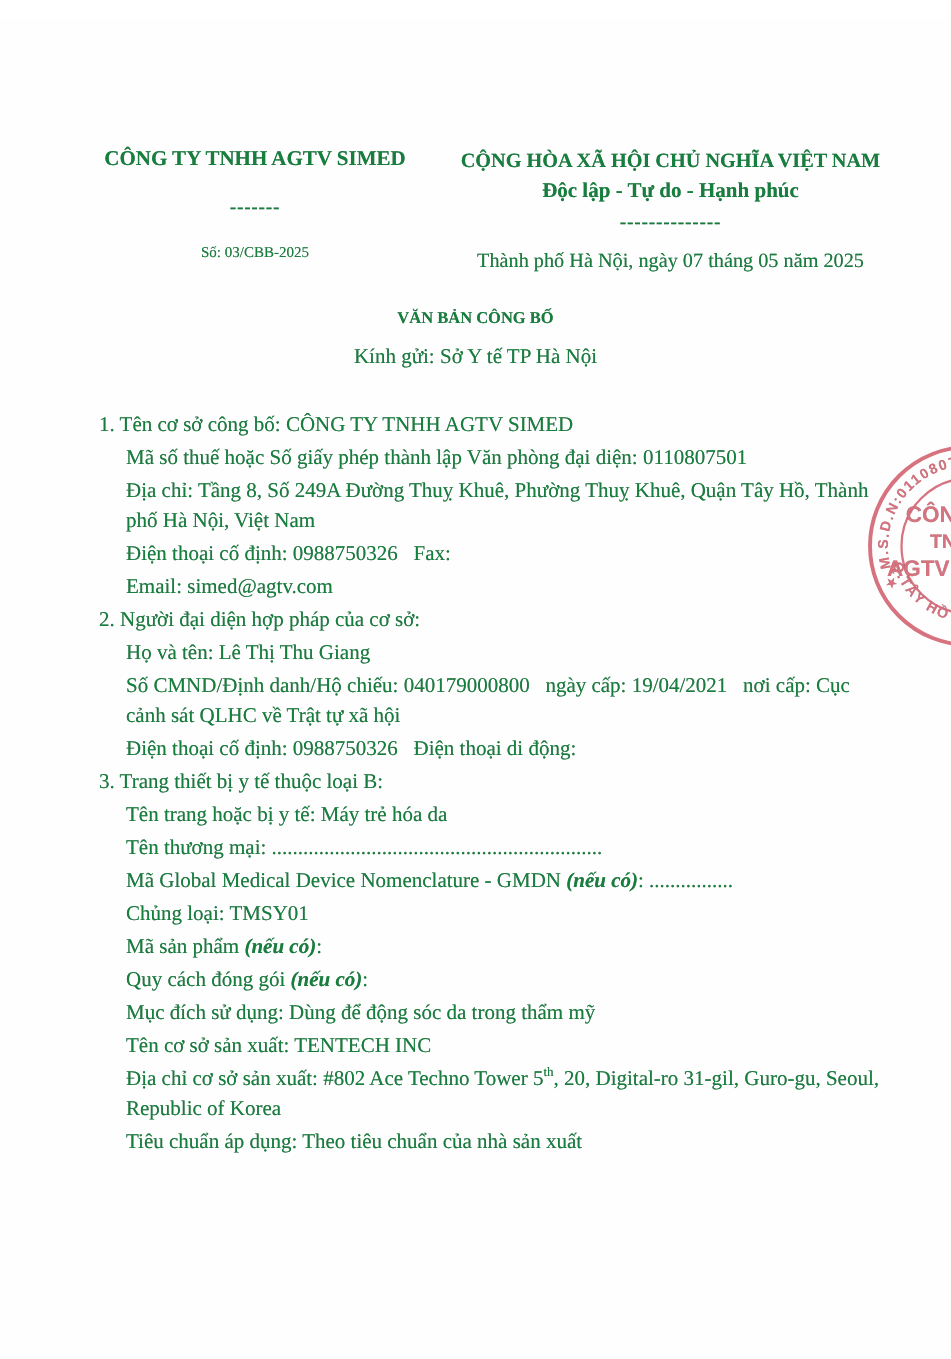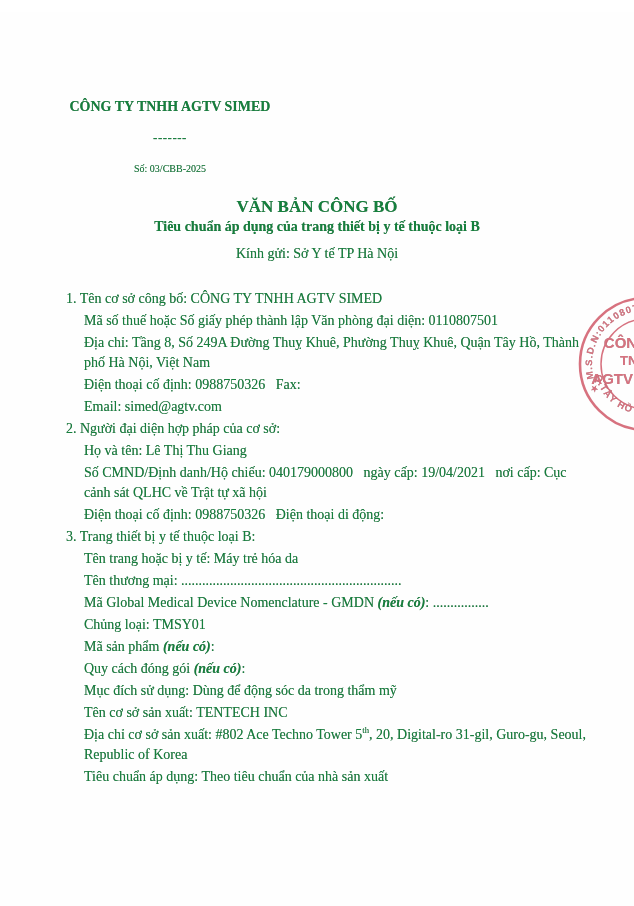--- a/index.html
+++ b/index.html
@@ -31,21 +31,21 @@
   .national     { font-weight: bold; font-size: 13.5px; line-height: 18px; }
   .motto        { font-weight: bold; font-size: 14px; line-height: 20px; margin-top: 2px; }
   .hdr-divider  { font-weight: bold; font-size: 13px; line-height: 12px; letter-spacing: 0.5px; }
   .hdr-divider.left-div  { margin-top: 16px; }
   .hdr-divider.right-div { margin-top: 4px; }
   .doc-number   { font-size: 10px; margin-top: 16px; line-height: 18px; }
   .dateline     { font-size: 13.5px; margin-top: 11px; line-height: 18px; }
 
   
   .title-block { text-align: center; margin-top: 20px; }
-  .title-main  { font-weight: bold; font-size: 17px; line-height: 18px; }
+  .title-main  { font-weight: bold; font-size: 11px; line-height: 18px; }
   .title-sub   { font-weight: bold; font-size: 14px; line-height: 18px; margin-top: 2px; }
   .recipient   { font-size: 14px; line-height: 18px; margin-top: 9px; }
 
   
   .doc-body { margin-top: 26px; padding-right: 38px; }
   .line {
     font-size: 14px;
     line-height: 20px;
     margin: 0 0 2px 84px;
     white-space: pre-wrap;
@@ -83,25 +83,30 @@
 <body>
 
 <div class="page">
 
   <div class="header">
     <div class="header-left">
       <div class="company">CÔNG TY TNHH AGTV SIMED</div>
       <div class="hdr-divider left-div">-------</div>
       <div class="doc-number">Số: 03/CBB-2025</div>
     </div>
+    <div class="header-right">
+      <div class="national">CỘNG HÒA XÃ HỘI CHỦ NGHĨA VIỆT NAM</div>
+      <div class="motto">Độc lập - Tự do - Hạnh phúc</div>
+      <div class="hdr-divider right-div">--------------</div>
+      <div class="dateline">Thành phố Hà Nội, ngày 07 tháng 05 năm 2025</div>
+    </div>
   </div>
 
   <div class="title-block">
     <div class="title-main">VĂN BẢN CÔNG BỐ</div>
-    <div class="title-sub">Tiêu chuẩn áp dụng của trang thiết bị y tế thuộc loại B</div>
     <div class="recipient">Kính gửi: Sở Y tế TP Hà Nội</div>
   </div>
 
   <div class="doc-body">
       <p class="line indent-0"><span class="seg-normal">1. Tên cơ sở công bố: CÔNG TY TNHH AGTV SIMED</span></p>
       <p class="line indent-1"><span class="seg-normal">Mã số thuế hoặc Số giấy phép thành lập Văn phòng đại diện: 0110807501</span></p>
       <p class="line indent-1"><span class="seg-normal">Địa chỉ: Tầng 8, Số 249A Đường Thuỵ Khuê, Phường Thuỵ Khuê, Quận Tây Hồ, Thành phố Hà Nội, Việt Nam</span></p>
       <p class="line indent-1"><span class="seg-normal">Điện thoại cố định: 0988750326   Fax:</span></p>
       <p class="line indent-1"><span class="seg-normal">Email: simed@agtv.com</span></p>
       <p class="line indent-0"><span class="seg-normal">2. Người đại diện hợp pháp của cơ sở:</span></p>

